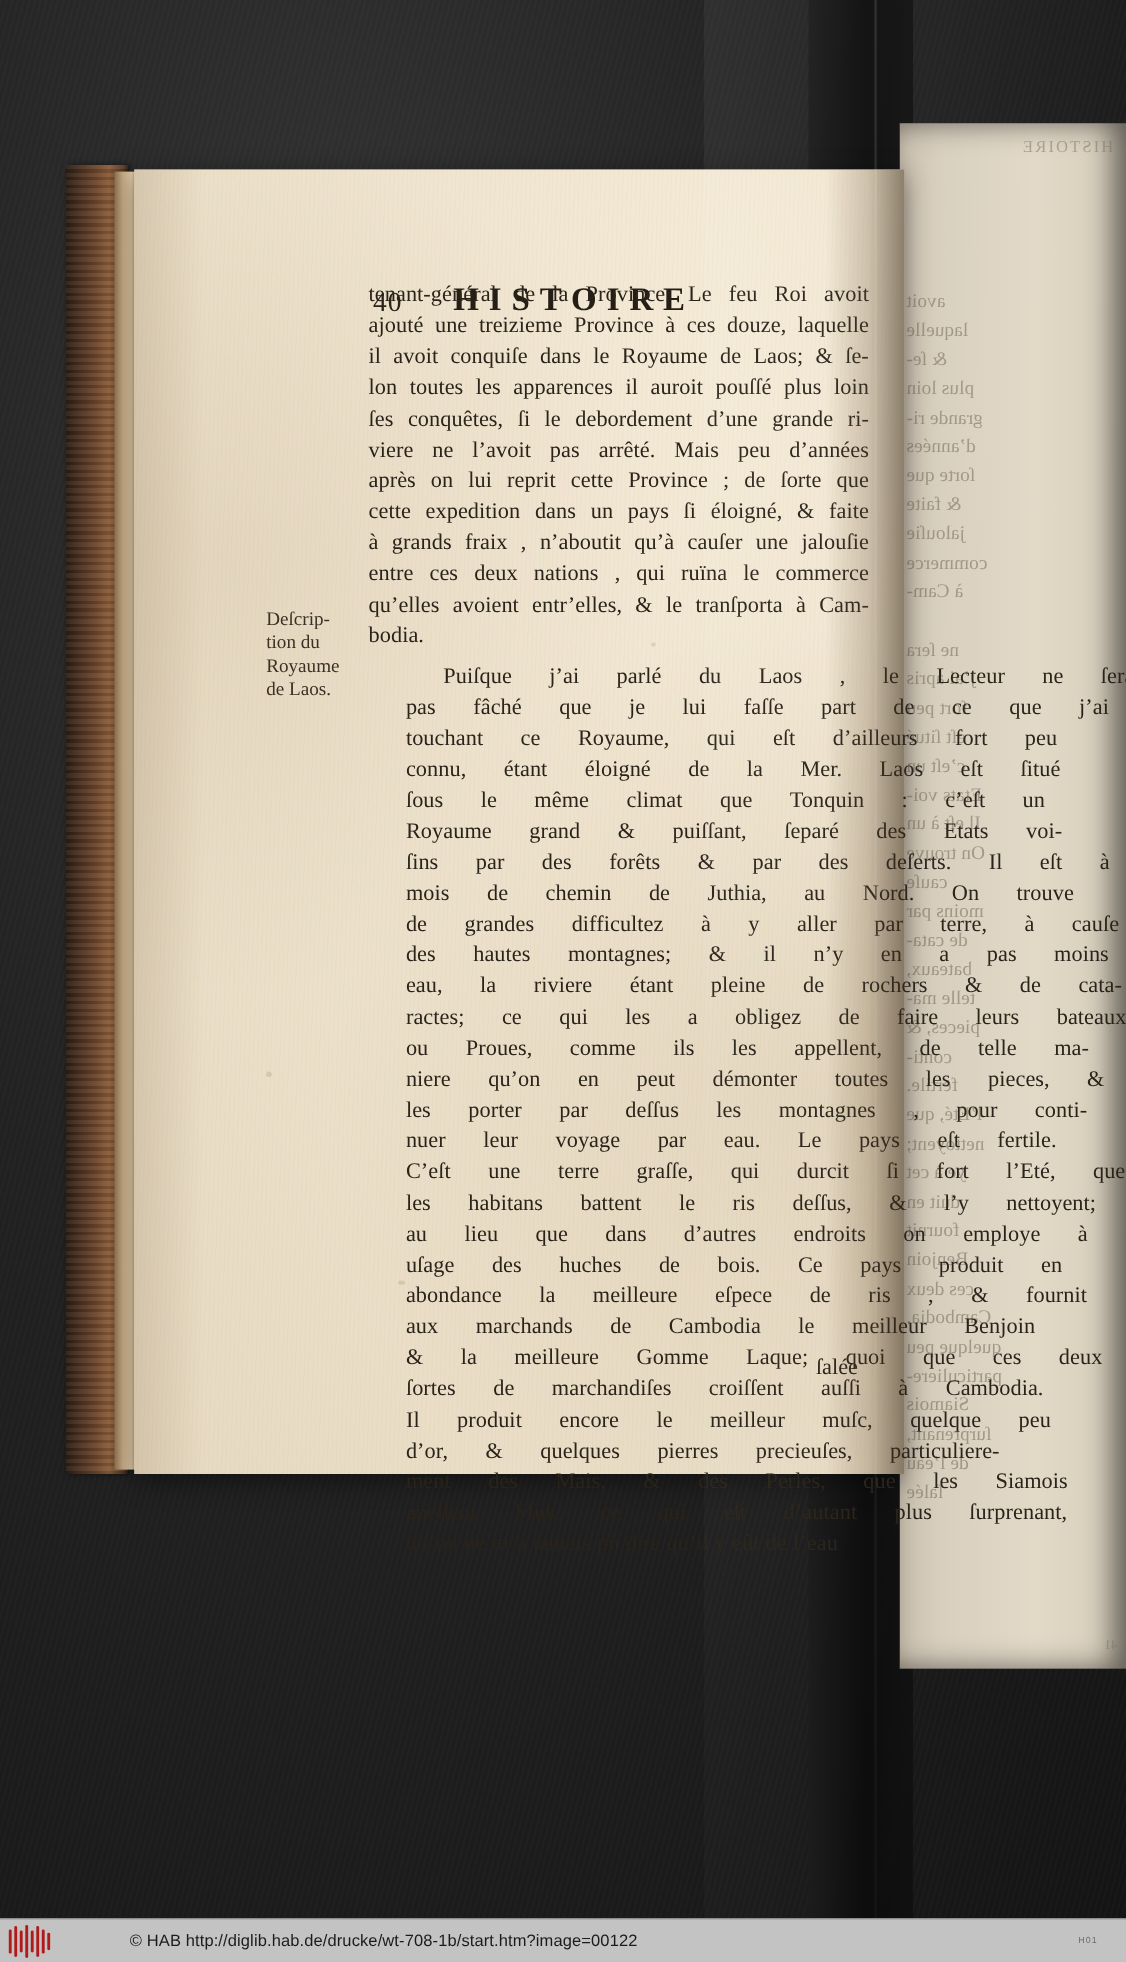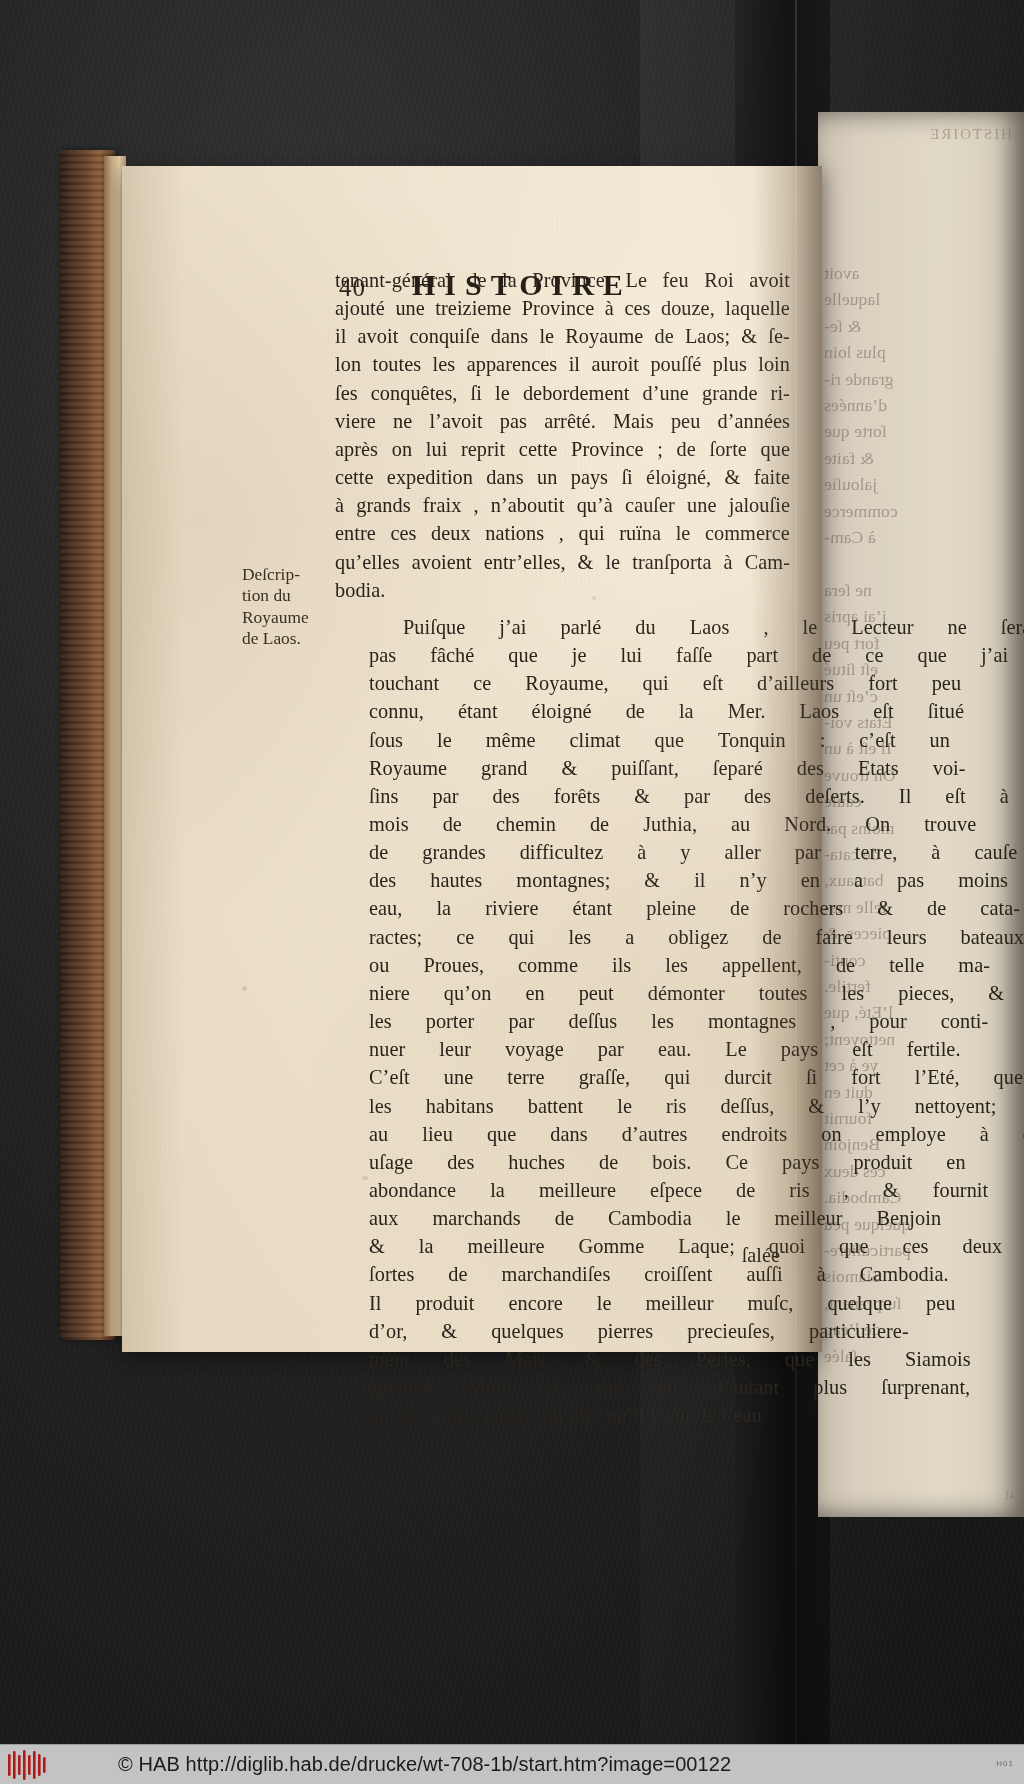--- a/index.html
+++ b/index.html
@@ -67,21 +67,21 @@
     content:""; position:absolute; inset:0;
     background:repeating-linear-gradient(0deg, rgba(0,0,0,.10) 0 3px, rgba(255,255,255,.05) 3px 7px);
   }
   
   .edge{
     position:absolute; left:44px; top:6px; width:22px; height:1180px;
     background:linear-gradient(90deg,#8a6e4e 0%, #c6ab86 35%, #e0cba6 70%, #b49871 100%);
   }
   
   .leaf{
-    position:absolute; left:62px; top:16px; width:700px; height:1186px;
+    position:absolute; left:62px; top:4px; width:700px; height:1186px;
     background:
       radial-gradient(ellipse at 78% 12%, #f4ead6 0%, #efe4cf 40%, #e6d9c1 100%);
     box-shadow: 0 6px 22px rgba(0,0,0,.45);
   }
   .leaf::before{
     content:""; position:absolute; inset:0;
     background:
       radial-gradient(circle at 12% 30%, rgba(150,120,80,.10), transparent 38%),
       radial-gradient(circle at 88% 72%, rgba(150,120,80,.12), transparent 42%),
       linear-gradient(90deg, rgba(120,95,60,.18) 0%, rgba(120,95,60,0) 9%),
@@ -168,25 +168,25 @@
     background:#c3c3c3;
     border-top:1px solid #9a9a9a;
     display:flex; align-items:center;
   }
   .footer-logo{
     width:56px; height:40px; display:flex; align-items:center; justify-content:center;
   }
   .footer-logo svg{ display:block; }
   .footer-text{
     font-family:"Liberation Sans", sans-serif;
-    font-size:20px; color:#1b1b1b; letter-spacing:.1px;
+    font-size:15px; color:#1b1b1b; letter-spacing:.1px;
     margin-left:62px;
   }
   .footer-right{
-    position:absolute; right:10px; top:14px;
+    position:absolute; right:26px; top:14px;
     font-family:Liberation Sans, sans-serif;
     font-size:8px; color:#6a6a6a; letter-spacing:1px;
   }
 </style>
 </head>
 <body>
 
 <div class="scan">
 
   <div class="backdrop"></div>

